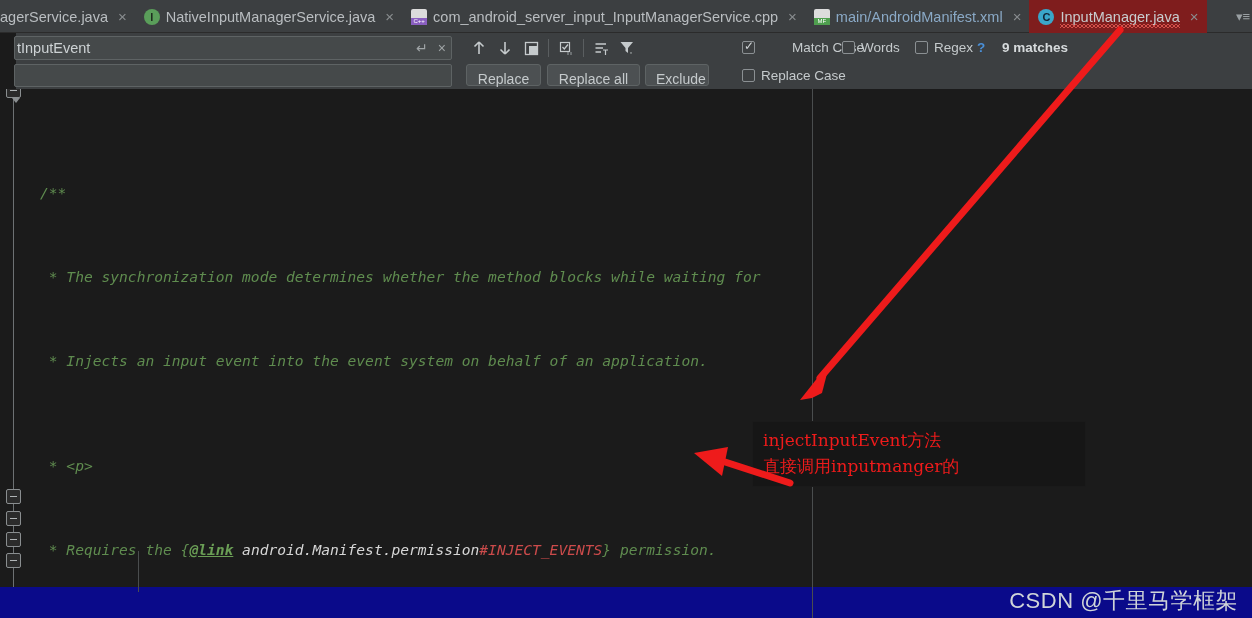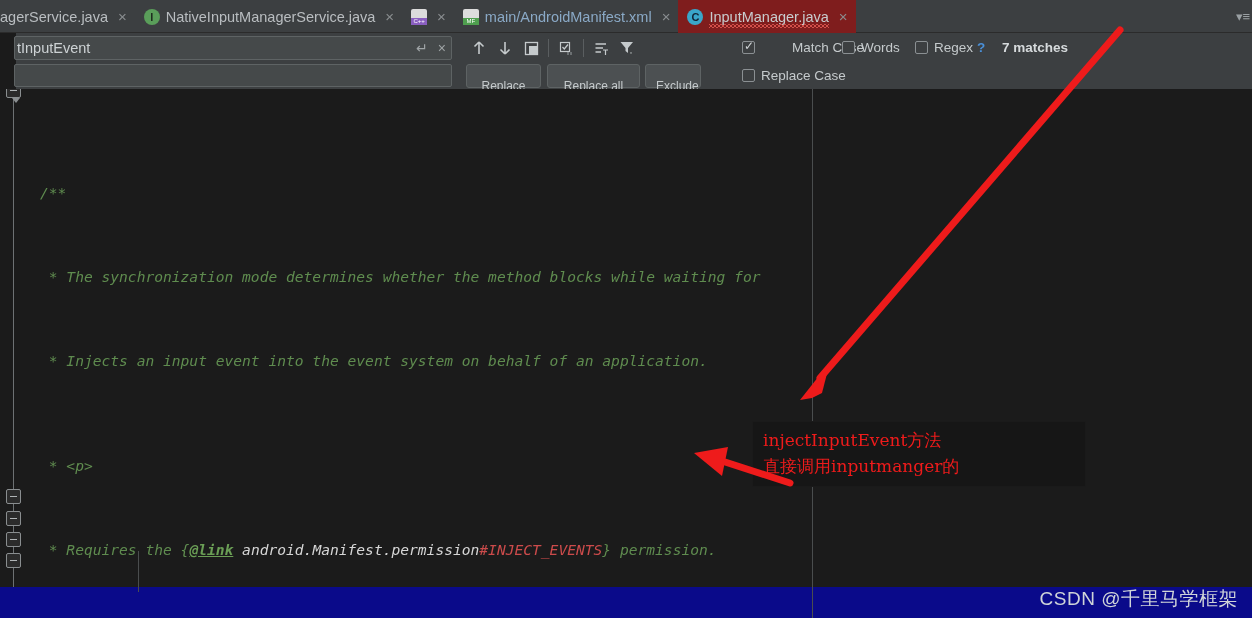--- a/index.html
+++ b/index.html
@@ -78,22 +78,22 @@
     font-family: "Liberation Sans", sans-serif;
   }
   .sb-icon { color: #9fa4a6; font-size: 14px; padding: 0 5px; line-height: 1; }
 
   .navicons { position: absolute; left: 450px; top: 1px; display: flex; align-items: center; gap: 0; }
   .nvbtn { width: 26px; height: 22px; display: flex; align-items: center; justify-content: center; }
   .vsep { width: 1px; height: 18px; background: #5a5e60; margin: 0 4px; }
 
   .btn {
     height: 22px; background: #4c5052; border: 1px solid #5e6364; border-radius: 3px;
-    color: #c5cacc; font-size: 12px; font-family: "Liberation Sans", sans-serif;
-    padding: 11px 10px; line-height: 20px;
+    color: #c5cacc; font-size: 14px; font-family: "Liberation Sans", sans-serif;
+    padding: 4px 10px; line-height: 20px;
   }
   .chk { display: inline-flex; align-items: center; gap: 6px; color: #c5cacc; font-size: 13.5px; }
   .box {
     width: 13px; height: 13px; border: 1px solid #8b9093; border-radius: 2px;
     background: #3c3f41; position: relative; flex: 0 0 13px;
   }
   .box.on::after {
     content: "\2713"; position: absolute; left: 1px; top: -3px;
     color: #cdd2d4; font-size: 12px;
   }
@@ -146,21 +146,21 @@
     position: absolute; left: 752px; top: 421px; width: 334px; height: 66px;
     border: 1px solid #1a1a1a; background: #161616;
     padding: 5px 10px; color: #ee1b1b; font-size: 17px; line-height: 26px;
     font-family: "DejaVu Serif", serif;
   }
   svg.overlay { position: absolute; left: 0; top: 0; width: 1252px; height: 618px; pointer-events: none; }
 
   
   .watermark {
     position: absolute; right: 14px; top: 586px;
-    color: #cfd4d8; font-size: 19px; font-family: "Liberation Sans", sans-serif;
+    color: #cfd4d8; font-size: 22px; font-family: "Liberation Sans", sans-serif;
     letter-spacing: 0.5px;
   }
 </style>
 </head>
 <body>
 
 <div id="root">
 
   <div class="tabbar">
 
@@ -170,20 +170,21 @@
     </div>
 
     <div class="tab">
       <span class="ficon java"></span>
       <span class="tlabel">NativeInputManagerService.java</span>
       <span class="tabclose">×</span>
     </div>
 
     <div class="tab">
       <span class="ficon cpp"></span>
+      <span class="tlabel">com_android_server_input_InputManagerService.cpp</span>
       <span class="tabclose">×</span>
     </div>
 
     <div class="tab xml">
       <span class="ficon mf"></span>
       <span class="tlabel">main/AndroidManifest.xml</span>
       <span class="tabclose">×</span>
     </div>
 
     <div class="tab active">
@@ -250,30 +251,30 @@
       </span>
       <span class="chk" style="position:absolute;left:826px;top:4px;">
         <span class="box"></span>
         <span>Words</span>
       </span>
       <span class="chk" style="position:absolute;left:899px;top:4px;">
         <span class="box"></span>
         <span>Regex</span>
       </span>
       <span class="qmark" style="position:absolute;left:961px;top:4px;">?</span>
-      <span class="matches" style="position:absolute;left:986px;top:4px;">7 matches</span>
+      <span class="matches" style="position:absolute;left:986px;top:4px;">9 matches</span>
     </div>
 
     <div class="row2">
       <div class="replacebox">
         <input value="" style="">
       </div>
       <button class="btn" style="position:absolute;left:450px;top:0;width:75px;">Replace</button>
       <button class="btn" style="position:absolute;left:531px;top:0;width:93px;">Replace all</button>
-      <button class="btn" style="position:absolute;left:629px;top:0;width:56px;">Exclude</button>
+      <button class="btn" style="position:absolute;left:629px;top:0;width:64px;">Exclude</button>
       <span class="chk" style="position:absolute;left:726px;top:4px;">
         <span class="box"></span>
         <span>Replace Case</span>
       </span>
     </div>
   </div>
 
   <div class="editor">
 
     <div class="gutter">

